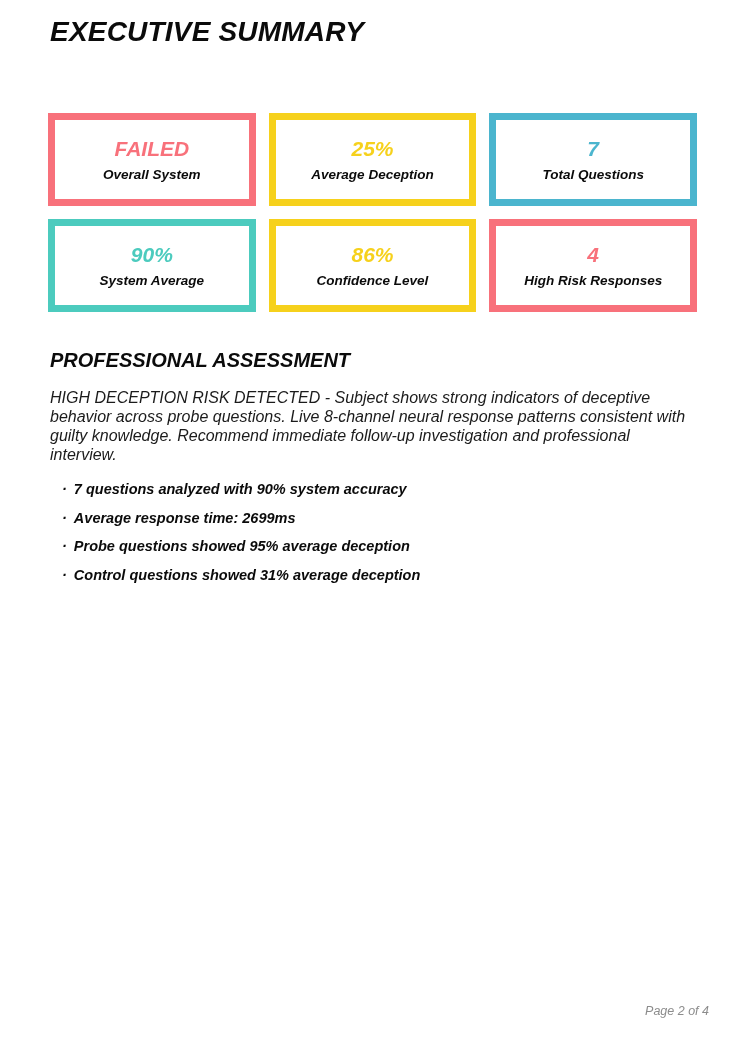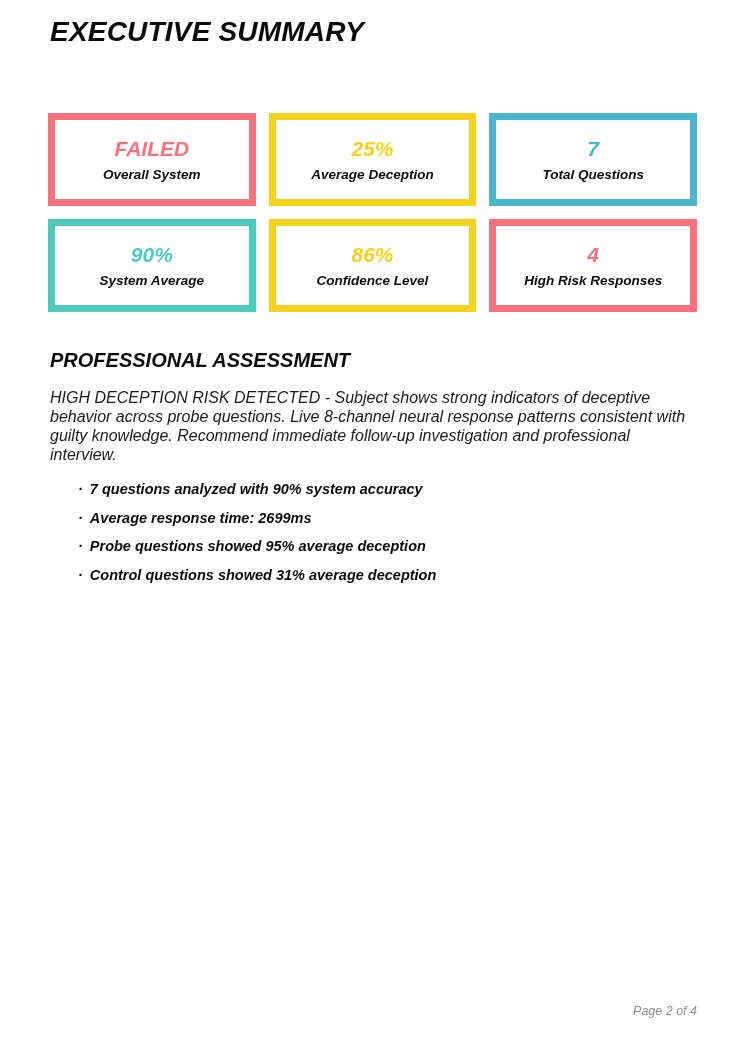--- a/index.html
+++ b/index.html
@@ -70,38 +70,38 @@
     margin-top: 16px;
     margin-left: 2px;
     font-size: 16px;
     line-height: 19px;
     color: #1b1b1b;
     max-width: 649px;
   }
   .findings-heading { margin-top: 32px; }
   .findings-list {
     margin-top: 17px;
-    margin-left: 30px;
+    margin-left: 14px;
     list-style: none;
   }
   .finding-item {
     font-size: 14.5px;
     font-weight: bold;
     color: #0b0b0b;
     line-height: 17px;
     margin-bottom: 11.5px;
   }
   .finding-item .bullet {
     display: inline-block;
     margin-right: 7px;
     font-weight: bold;
   }
   .page-number {
     position: absolute;
-    right: 46px;
+    right: 34px;
     bottom: 26px;
     font-size: 12.5px;
     color: #8c8c8c;
     margin-left: 48px;
   }
 </style>
 </head>
 <body>
 
 <div class="page">

